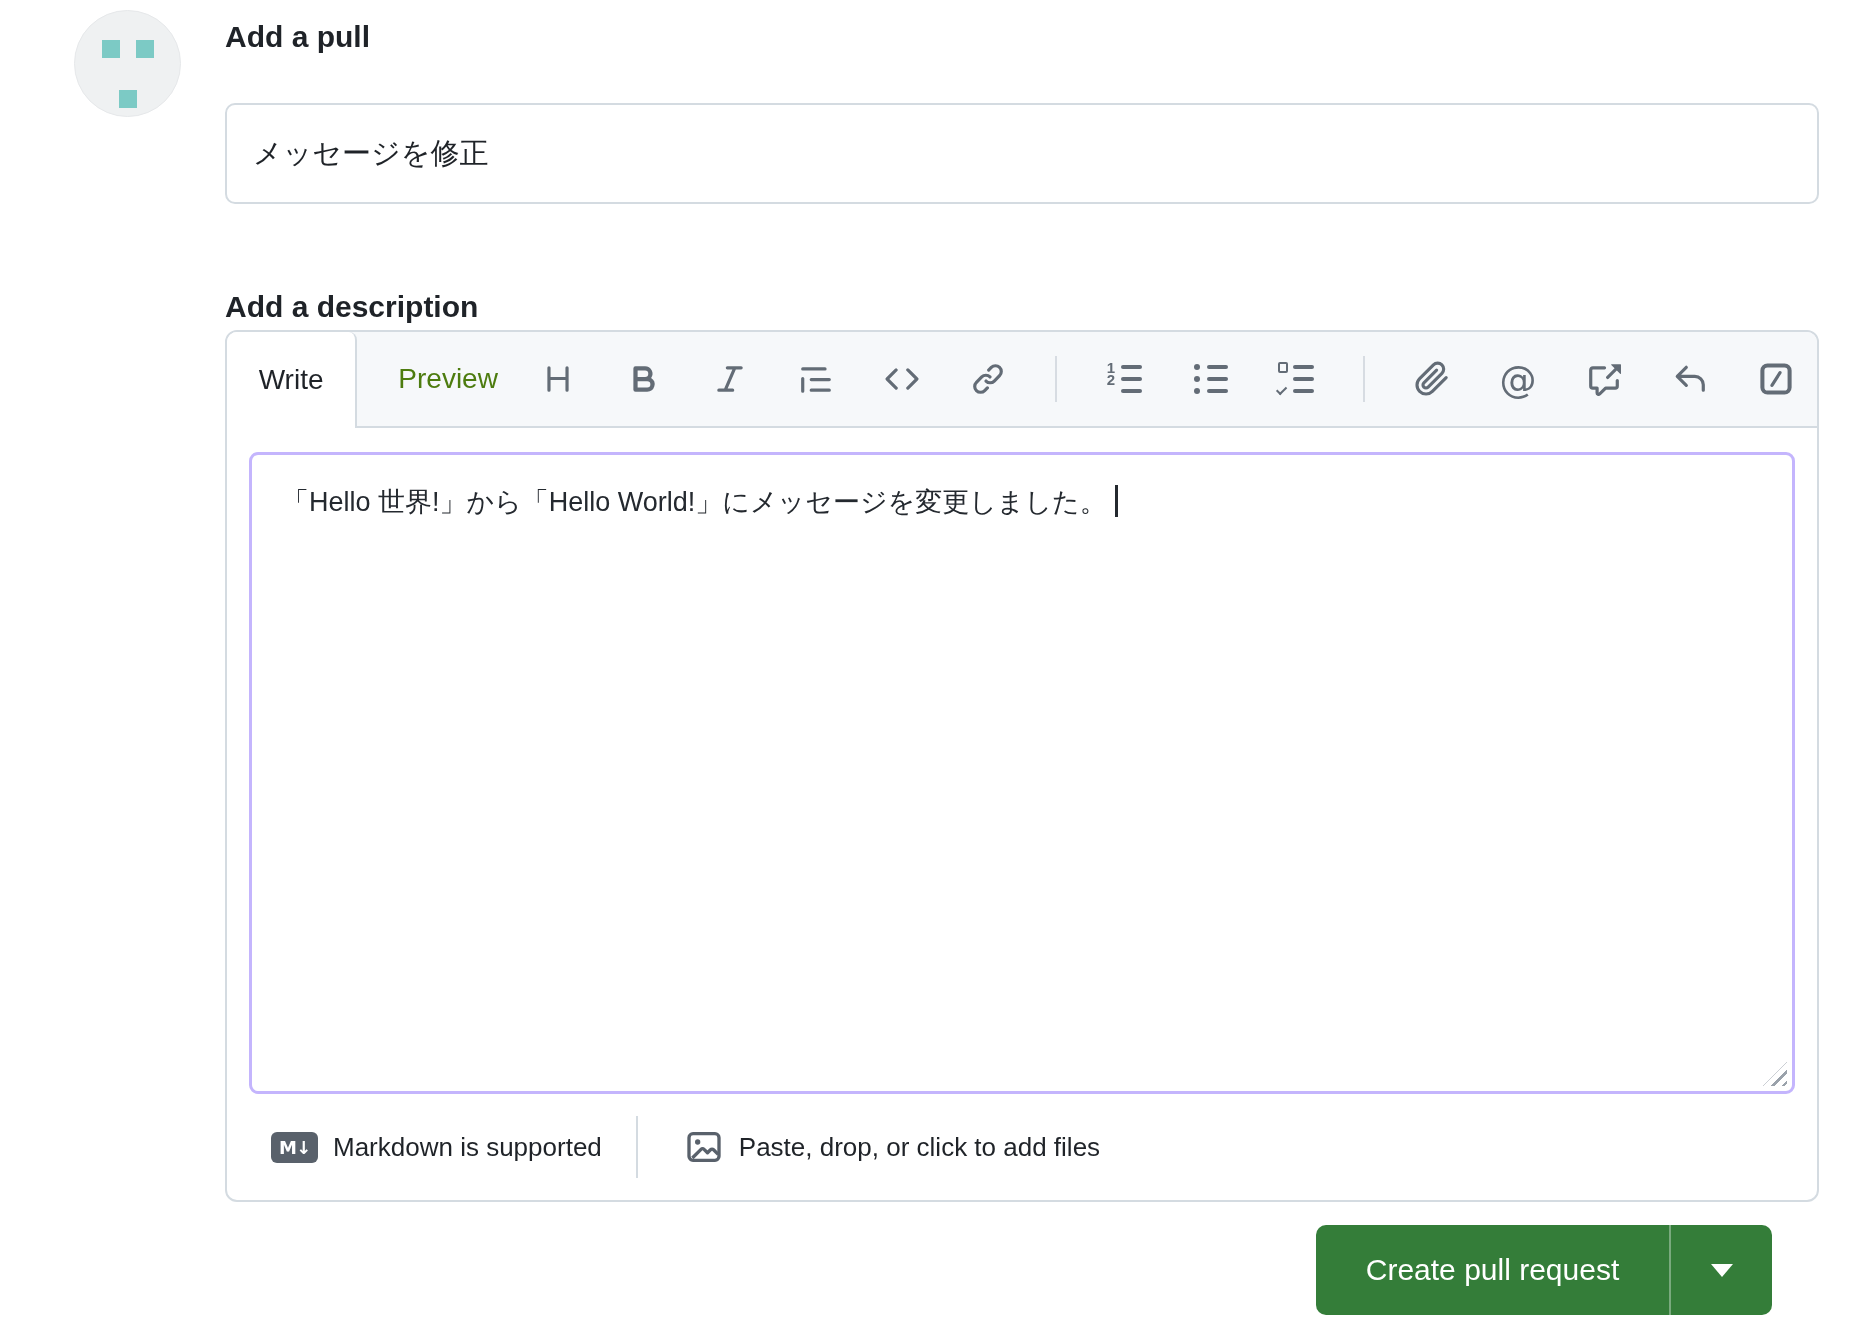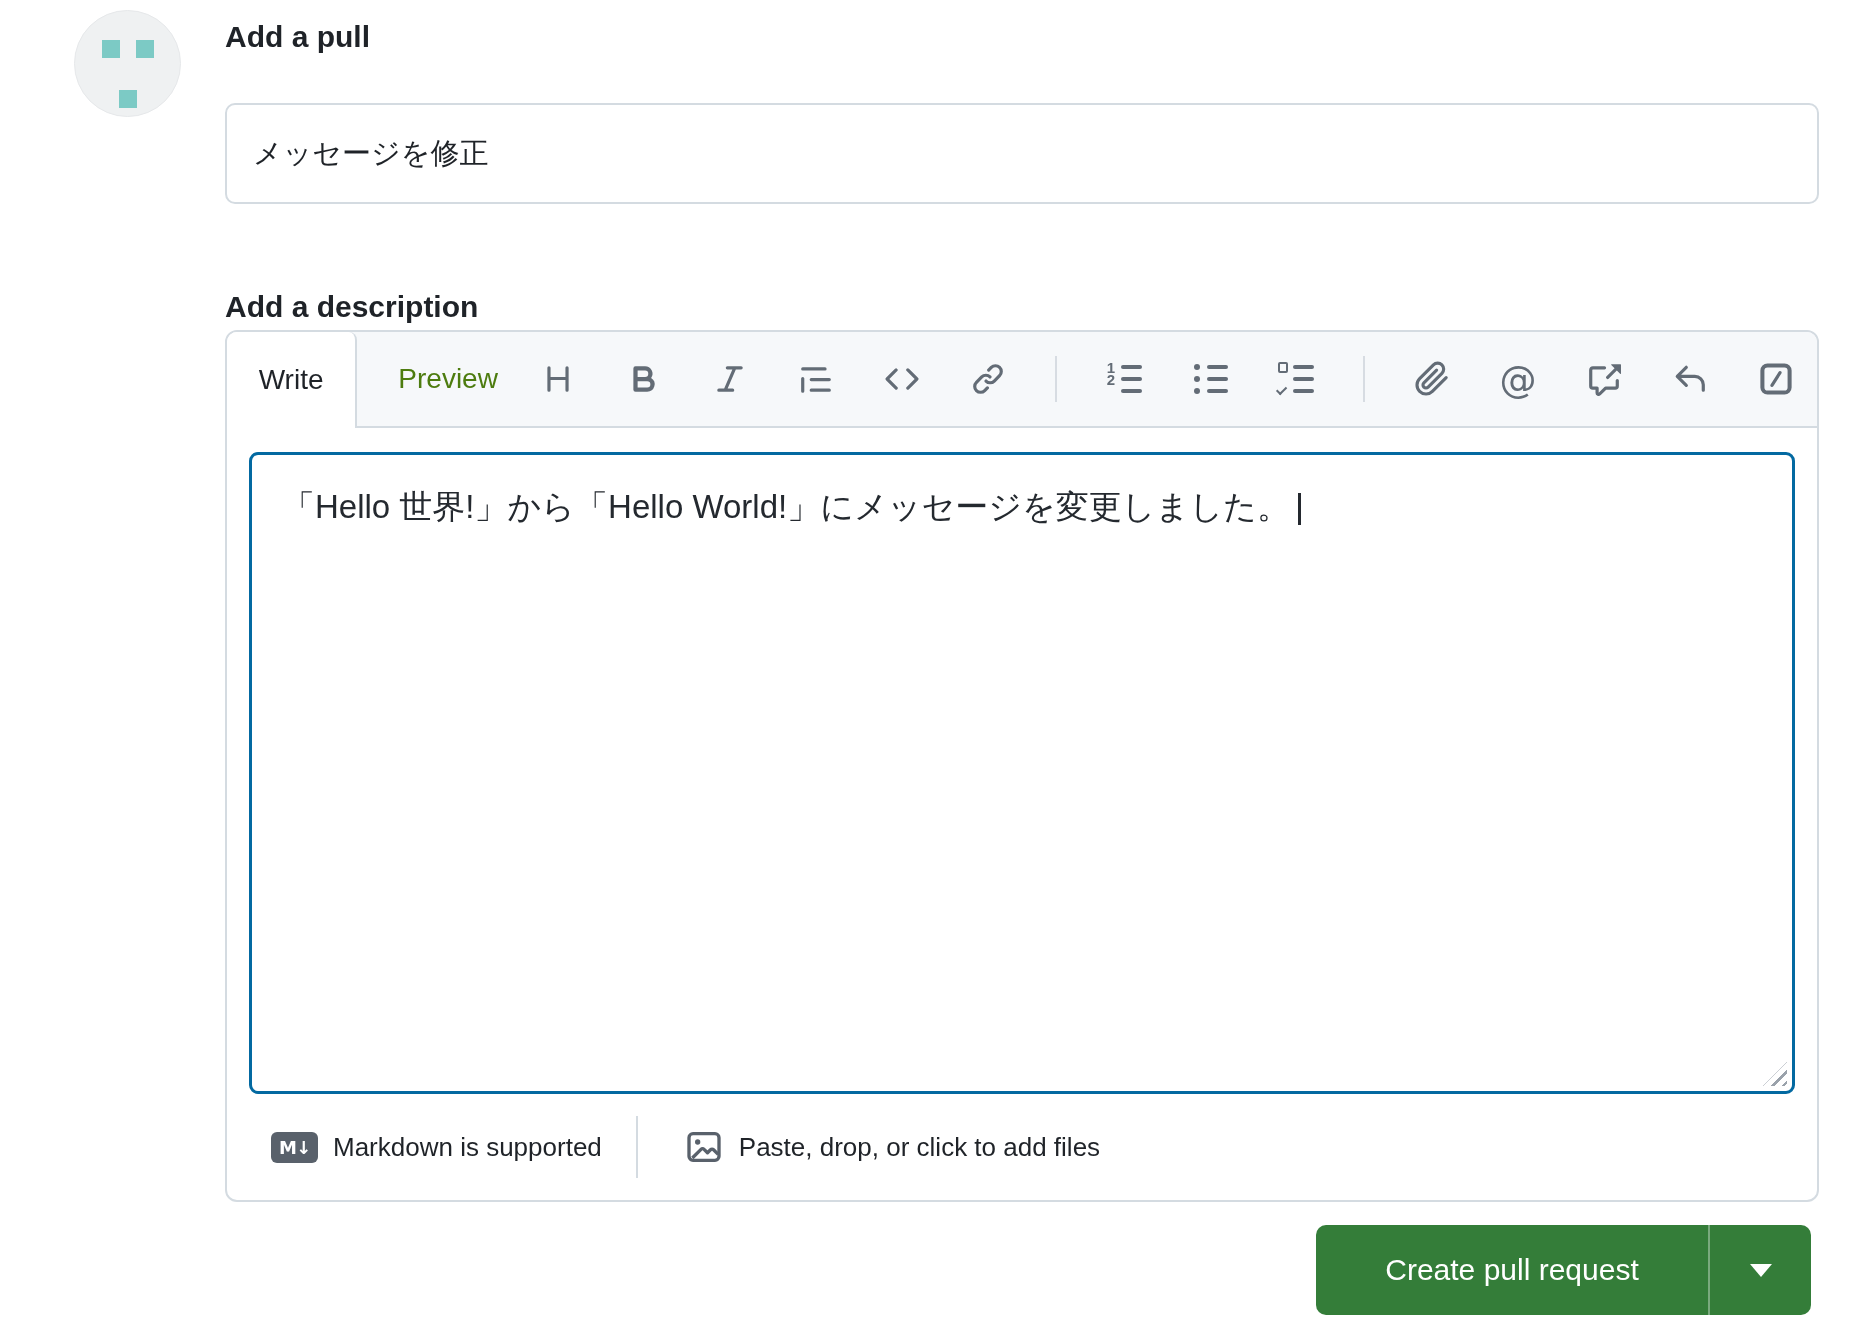--- a/index.html
+++ b/index.html
@@ -56,41 +56,41 @@
     font-size:15px; font-weight:700; color:#636c76; line-height:1; }
   .li-bar { flex:1; height:4px; background:#636c76; border-radius:2px; }
   .li-dot { width:6px; height:6px; border-radius:50%; background:#636c76; }
   .li-box { width:11px; height:11px; border:2.5px solid #636c76; border-radius:2px; }
   .li-check { width:10px; height:6px; border-left:2.5px solid #636c76; border-bottom:2.5px solid #636c76;
     transform:rotate(-45deg) translateY(-2px); }
 
   
   .ed-body { flex:1; padding:24px 22px 0 22px; }
   .desc-box { position:relative; width:100%; height:642px;
-    border:3px solid #0369a1; border-radius:9px; background:#fff;
-    padding:28px 30px; font-size:33px; color:#24292f; line-height:1.45; cursor:text; }
+    border:3px solid #c4b5fd; border-radius:9px; background:#fff;
+    padding:28px 30px; font-size:27px; color:#24292f; line-height:1.45; cursor:text; }
   .caret-bar { display:inline-block; width:3px; height:32px; background:#24292f;
     margin-left:8px; vertical-align:text-bottom; }
   .resize-handle { position:absolute; right:5px; bottom:5px; width:24px; height:24px;
     clip-path:polygon(100% 0, 100% 100%, 0 100%);
     background:repeating-linear-gradient(135deg,#9aa2ab 0 2.5px,transparent 2.5px 7.5px);
     cursor:nwse-resize; }
 
   
   .ed-footer { flex:1; display:flex; align-items:center; padding-left:44px; font-size:26px; color:#1f2328; }
   .md-badge { width:47px; height:31px; background:#59616b; border-radius:6px;
     display:flex; align-items:center; justify-content:center;
     color:#fff; font-size:18px; font-weight:700; letter-spacing:-1px; margin-right:15px;
     font-family:"DejaVu Sans",sans-serif; }
   .footer-link { display:flex; align-items:center; cursor:pointer; }
   .ft-sep { width:2px; height:62px; background:#d4dbe1; margin:0 46px 0 34px; }
   .img-icon { margin-right:15px; display:flex; color:#59616b; }
 
   
-  .create-btn { position:absolute; left:1316px; top:1225px; width:495px; height:90px;
+  .create-btn { position:absolute; left:1316px; top:1225px; width:456px; height:90px;
     background:#347d39; border-radius:10px; display:flex; align-items:stretch;
     color:#fff; border:none; padding:0; }
   .create-main { flex:1; display:flex; align-items:center; justify-content:center;
     font-size:30px; color:#fff; cursor:pointer; }
   .create-sep { width:2px; background:rgba(255,255,255,0.35); }
   .create-caret { width:101px; display:flex; align-items:center; justify-content:center; cursor:pointer; }
   .caret-down { width:0; height:0; border-left:11px solid transparent;
     border-right:11px solid transparent; border-top:13px solid #ffffff; }
 </style>
 </head>

